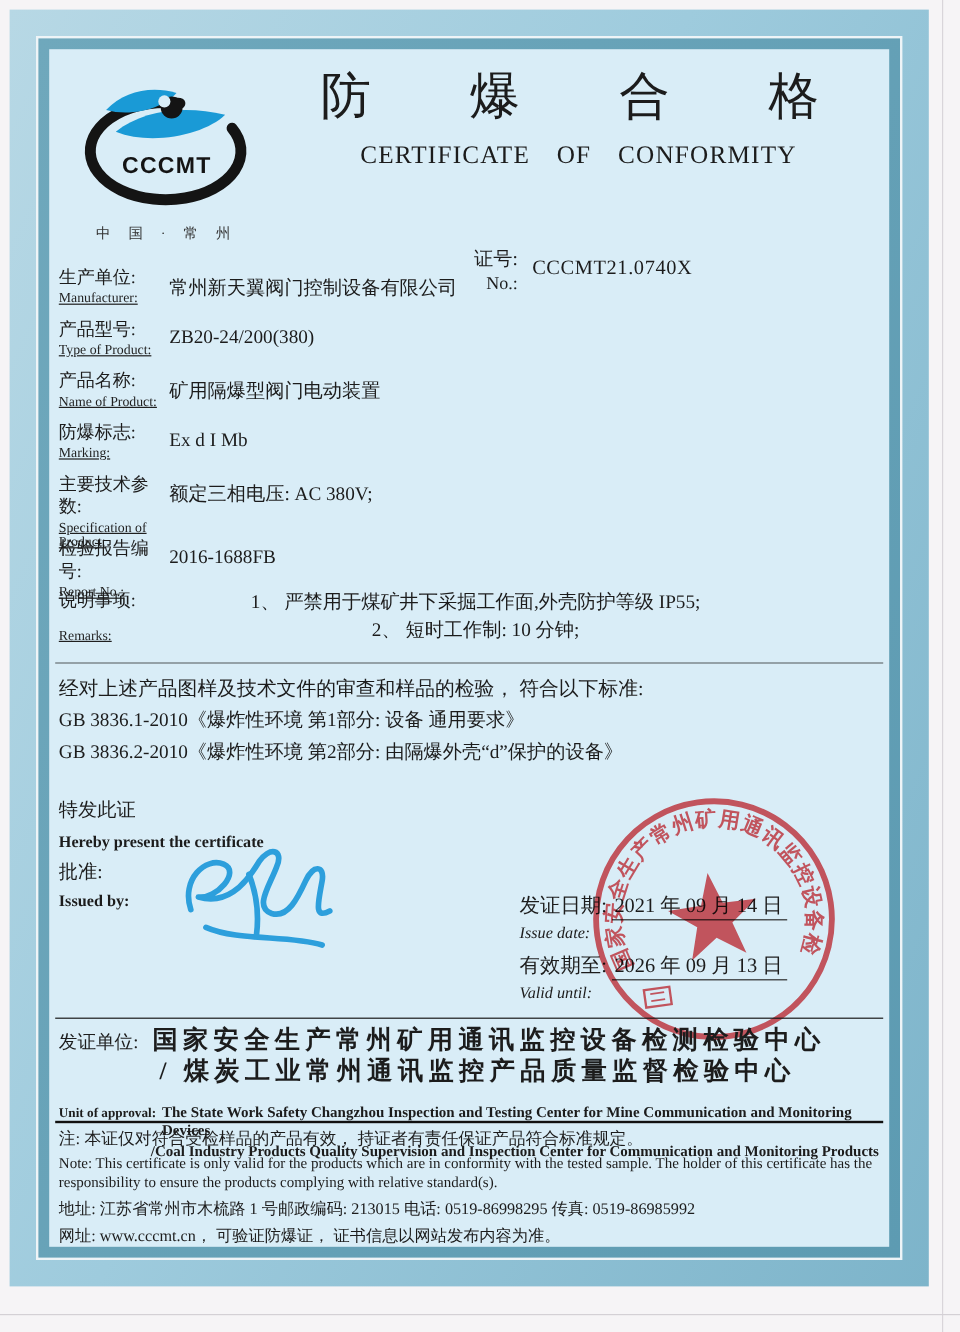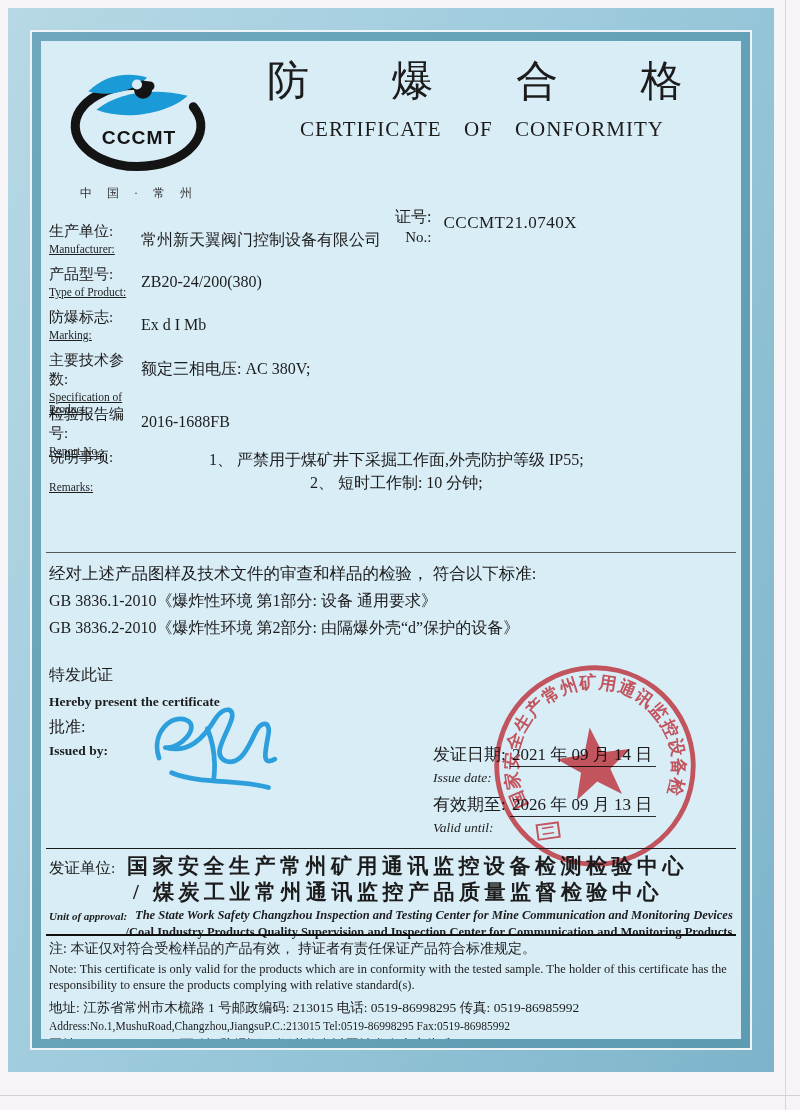--- a/index.html
+++ b/index.html
@@ -73,21 +73,21 @@
          transform:rotate(-8deg);mix-blend-mode:multiply;opacity:.9;}
 
   .hline2{position:absolute;top:807px;left:5px;right:5px;border-top:1.5px solid #1a1a1a;}
 
   
   .approval{position:absolute;top:812px;left:8px;right:2px;}
   .app-row1{display:flex;align-items:flex-start;}
   .app-label{font-size:15.5px;width:78px;flex-shrink:0;padding-top:5px;}
   .app-cn{font-size:21px;font-weight:bold;letter-spacing:4.5px;line-height:26px;white-space:nowrap;}
   .app-cn2{margin-left:84px;}
-  .app-row3{display:flex;margin-top:3px;font-style:italic;}
+  .app-row3{display:flex;margin-top:15px;}
   .app-label-en{font-size:11px;font-weight:bold;width:86px;flex-shrink:0;padding-top:2px;}
   .app-en{font-size:12.5px;font-weight:bold;line-height:15px;}
   .app-en2{margin-top:2px;text-align:center;padding-left:70px;}
 
   .hline3{position:absolute;top:893px;left:5px;right:5px;border-top:2.5px solid #111;}
 
   
   .footer{position:absolute;top:899px;left:8px;right:6px;}
   .ft-note-cn{font-size:14px;}
   .ft-note-en{font-size:12.5px;line-height:1.3;margin-top:3px;}
@@ -141,20 +141,27 @@
       </div>
       <div class="frow">
         <div class="flabel">
                 <div class="cn">产品型号:</div>
           <div class="en">Type of Product:</div>
               </div>
         <div class="fval">ZB20-24/200(380)</div>
       </div>
       <div class="frow">
         <div class="flabel">
+                <div class="cn">产品名称:</div>
+          <div class="en">Name of Product:</div>
+              </div>
+        <div class="fval">矿用隔爆型阀门电动装置</div>
+      </div>
+      <div class="frow">
+        <div class="flabel">
                 <div class="cn">防爆标志:</div>
           <div class="en">Marking:</div>
               </div>
         <div class="fval">Ex d I Mb</div>
       </div>
       <div class="frow">
         <div class="flabel">
                 <div class="cn">主要技术参数:</div>
           <div class="en">Specification of Product:</div>
               </div>
@@ -236,21 +243,20 @@
       </div>
       <div class="app-en app-en2">/Coal Industry Products Quality Supervision and Inspection Center for Communication and Monitoring Products</div>
     </div>
 
     <div class="hline3"></div>
 
     <div class="footer">
       <div class="ft-note-cn">注: 本证仅对符合受检样品的产品有效， 持证者有责任保证产品符合标准规定。</div>
       <div class="ft-note-en">Note:  This certificate is only valid for the products which are in conformity with the tested sample. The holder of this certificate has the responsibility to ensure the products complying with relative standard(s).</div>
       <div class="ft-addr-cn">地址: 江苏省常州市木梳路 1 号邮政编码: 213015 电话: 0519-86998295   传真: 0519-86985992</div>
-      <div class="ft-addr-en">Address:No.1,MushuRoad,Changzhou,JiangsuP.C.:213015    Tel:0519-86998295 Fax:0519-86985992</div>
       <div class="ft-web-cn">网址: www.cccmt.cn， 可验证防爆证， 证书信息以网站发布内容为准。</div>
 
     </div>
 
    </div>
   </div>
  </div>
 </div>
 
 </body></html>

